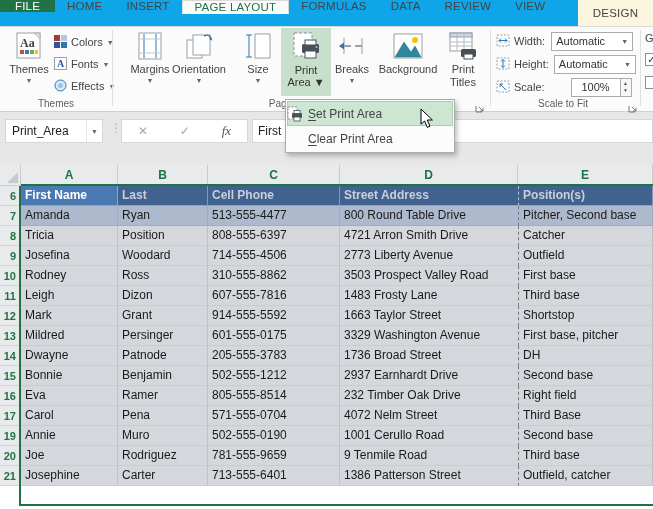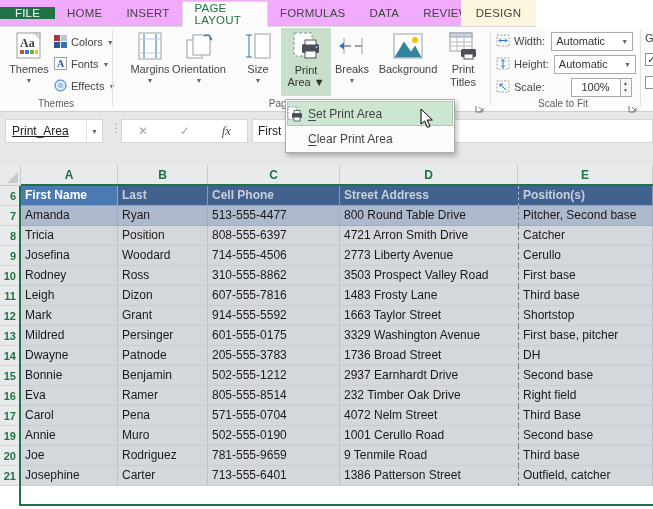--- a/index.html
+++ b/index.html
@@ -3,22 +3,22 @@
 <meta charset="utf-8">
 <style>
   * { margin:0; padding:0; box-sizing:border-box; }
   html,body { background:#fff; }
   #app {
     position:relative; width:653px; height:509px; overflow:hidden;
     font-family:"Liberation Sans", sans-serif; background:#fff;
     -webkit-font-smoothing:antialiased;
   }
   
-  .tabbar { position:absolute; left:0; top:0; width:536px; height:27px; background:#f0abfc;
-            border-bottom:1px solid #D9D9D9; display:flex; align-items:center; z-index:5; }
+  .tabbar { position:absolute; left:0; top:0; width:653px; height:27px; background:#0ea5e9;
+            border-bottom:1px solid #D9D9D9; display:flex; align-items:flex-start; z-index:5; }
   .tab { display:flex; align-items:center; padding:0 12px; font-size:11.5px; color:#444;
          letter-spacing:.2px; cursor:default; }
   .tab.file { background:#217346; color:#fff; padding:0 15px; }
   .tab.active { background:#FBFBFB; border:1px solid #D9D9D9; border-bottom:1px solid #FBFBFB;
                 color:#217346; margin-bottom:-1px; position:relative; z-index:6; }
   .ctxzone { position:absolute; right:0; top:0; width:75px; height:26px; background:#FDF6DE;
              display:flex; align-items:center; justify-content:center; }
   .ctxzone .tab { padding:0; }
   
   .ribbon { position:absolute; left:0; top:27px; width:653px; height:85px; background:#FBFBFB;
@@ -48,21 +48,21 @@
   .spinner { width:11px; height:19px; border:1px solid #ABABAB; border-left:none; background:#F7F7F7;
              display:flex; flex-direction:column; align-items:center; justify-content:center;
              font-size:5px; color:#555; line-height:7px; }
   .chk { position:absolute; width:13px; height:13px; background:#fff; border:1px solid #8F8F8F;
          font-size:10px; line-height:11px; text-align:center; color:#333; }
   .launcher { position:absolute; top:72px; width:10px; height:10px; }
   
   .fstrip { position:absolute; left:0; top:112px; width:653px; height:53px; background:#E7E7E7; }
   .namebox { position:absolute; left:5px; top:7px; width:98px; height:24px; background:#fff;
              border:1px solid #D6D6D6; display:flex; align-items:center; font-size:12px; color:#222; }
-  .namebox .nbtext { flex:1; padding-left:6px;text-decoration:underline; }
+  .namebox .nbtext { flex:1; padding-left:6px; }
   .namebox .nbdd { width:16px; text-align:center; font-size:7px; color:#666; border-left:1px solid #E4E4E4;
                    align-self:stretch; display:flex; align-items:center; justify-content:center; }
   .fdots { position:absolute; left:110px; top:9px; font-size:12px; color:#A9A9A9; }
   .fxbox { position:absolute; left:121px; top:7px; width:127px; height:24px; background:#fff;
            border:1px solid #D6D6D6; display:flex; align-items:center; justify-content:space-around; }
   .fxbox .x { color:#A6A6A6; font-size:12px; }
   .fxbox .ok { color:#A6A6A6; font-size:12px; }
   .fxbox .fx { color:#555; font-size:13px; font-style:italic; font-family:"Liberation Serif", serif; }
   .fbar { position:absolute; left:252px; top:7px; width:401px; height:24px; background:#fff;
           border:1px solid #D6D6D6; display:flex; align-items:center; font-size:12px; color:#222;
@@ -382,21 +382,21 @@
         <div class="cell c2">808-555-6397</div>
         <div class="cell c3">4721 Arron Smith Drive</div>
         <div class="cell c4">Catcher</div>
       </div>
       <div class="grow">
         <div class="gut">9</div>
         <div class="cell c0">Josefina</div>
         <div class="cell c1">Woodard</div>
         <div class="cell c2">714-555-4506</div>
         <div class="cell c3">2773 Liberty Avenue</div>
-        <div class="cell c4">Cerullo</div>
+        <div class="cell c4">Outfield</div>
       </div>
       <div class="grow">
         <div class="gut">10</div>
         <div class="cell c0">Rodney</div>
         <div class="cell c1">Ross</div>
         <div class="cell c2">310-555-8862</div>
         <div class="cell c3">3503 Prospect Valley Road</div>
         <div class="cell c4">First base</div>
       </div>
       <div class="grow">

